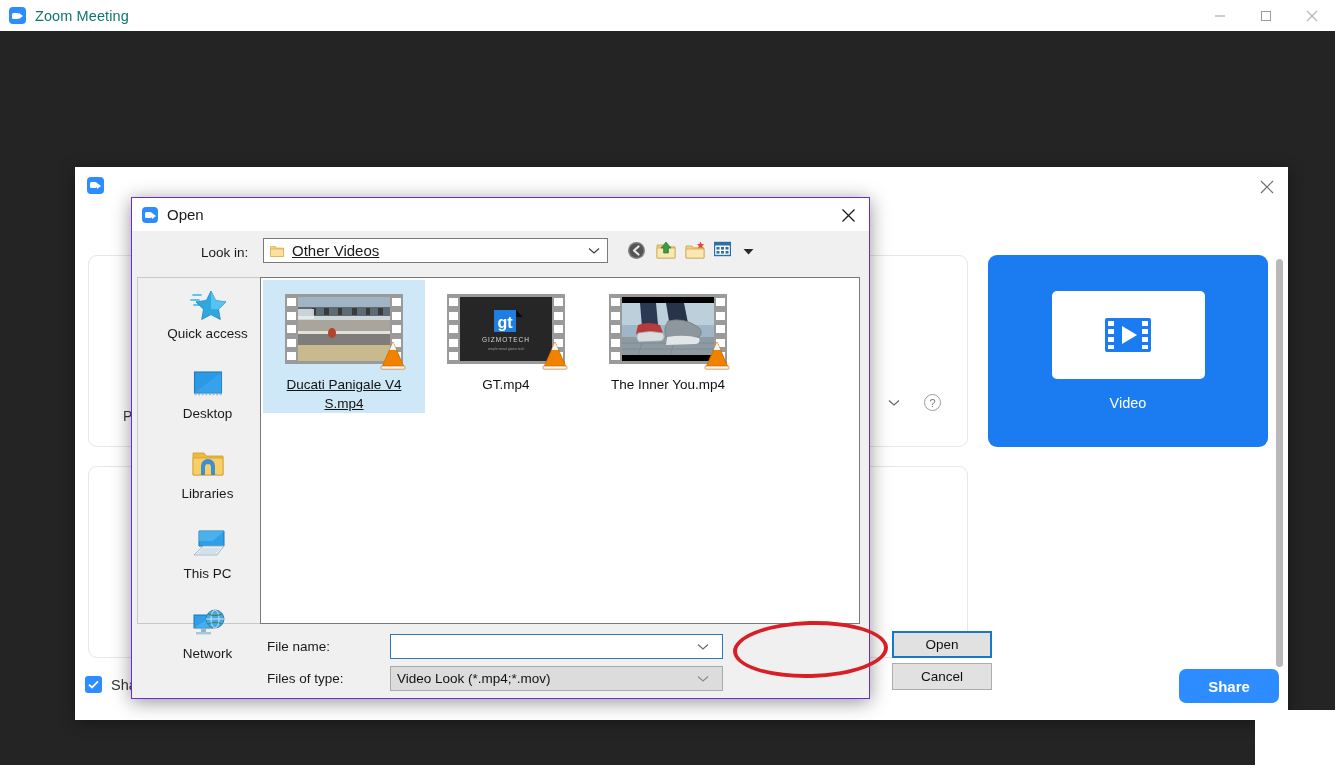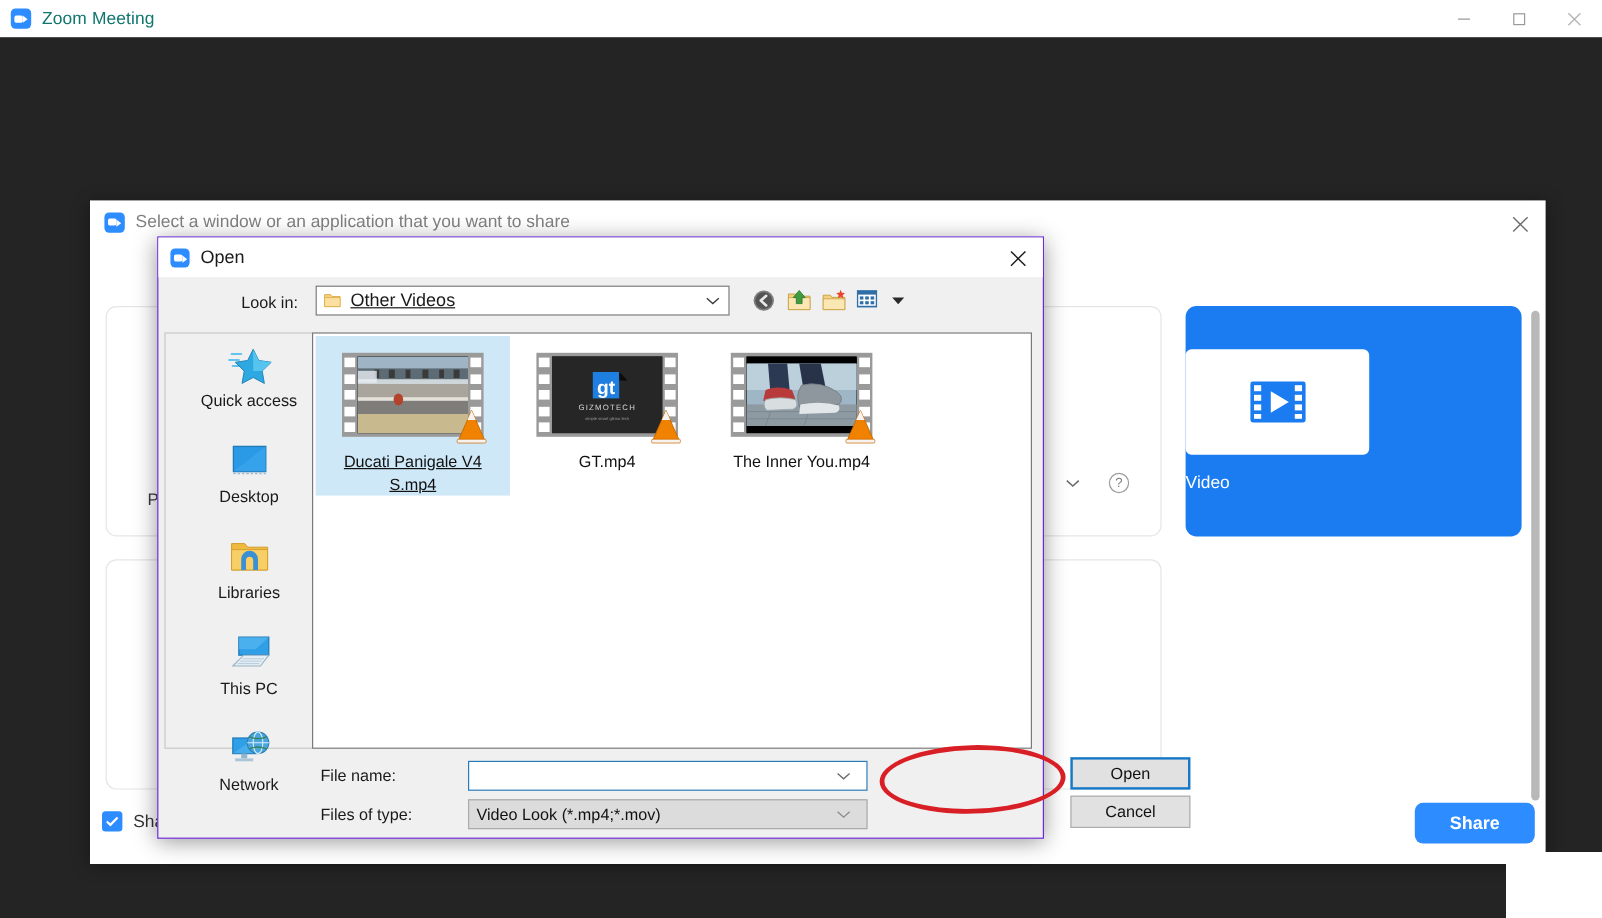--- a/index.html
+++ b/index.html
@@ -58,21 +58,21 @@
   .tiles-area { position: absolute; left: 0; top: 88px; width: 1213px; height: 420px; }
   .tile {
     position: absolute; border: 1px solid #e6e6e6; border-radius: 9px;
     background: #ffffff;
   }
   .tile.t1 { left: 13px; top: 0px; width: 880px; height: 192px; }
   .tile.t2 { left: 13px; top: 211px; width: 880px; height: 192px; }
   .tile.video {
     left: 913px; top: 0px; width: 280px; height: 192px;
     background: #1a7cf0; border: none; border-radius: 9px;
-    display: flex; flex-direction: column; align-items: flex-start; justify-content: center;
+    display: flex; flex-direction: column; align-items: center; justify-content: center;
   }
   .video-thumb {
     width: 153px; height: 88px; background: #ffffff; border-radius: 5px;
     display: flex; align-items: center; justify-content: center;
   }
   .video-label { color: #ffffff; font-size: 14.5px; margin-top: 16px; }
 
   .tile-partial-label {
     position: absolute; left: 34px; top: 152px; font-size: 14px; color: #3a3a3a;
   }
@@ -248,21 +248,20 @@
             <line x1="11" y1="1" x2="1" y2="11" stroke="#b4b4b4" stroke-width="1.1"></line>
           </svg>
       </div>
     </div>
   </div>
 
   <div class="share-window">
 
     <div class="share-header">
       <span class="app-icon"></span>
-      <span class="share-header-title">Select a window or an application that you want to share</span>
     </div>
     <div class="share-close">
       <svg width="14" height="14" viewBox="0 0 14 14">
           <line x1="1" y1="1" x2="13" y2="13" stroke="#6d6d6d" stroke-width="1.2"></line>
           <line x1="13" y1="1" x2="1" y2="13" stroke="#6d6d6d" stroke-width="1.2"></line>
         </svg>
     </div>
 
     <div class="tiles-area">
       <div class="tile t1">

